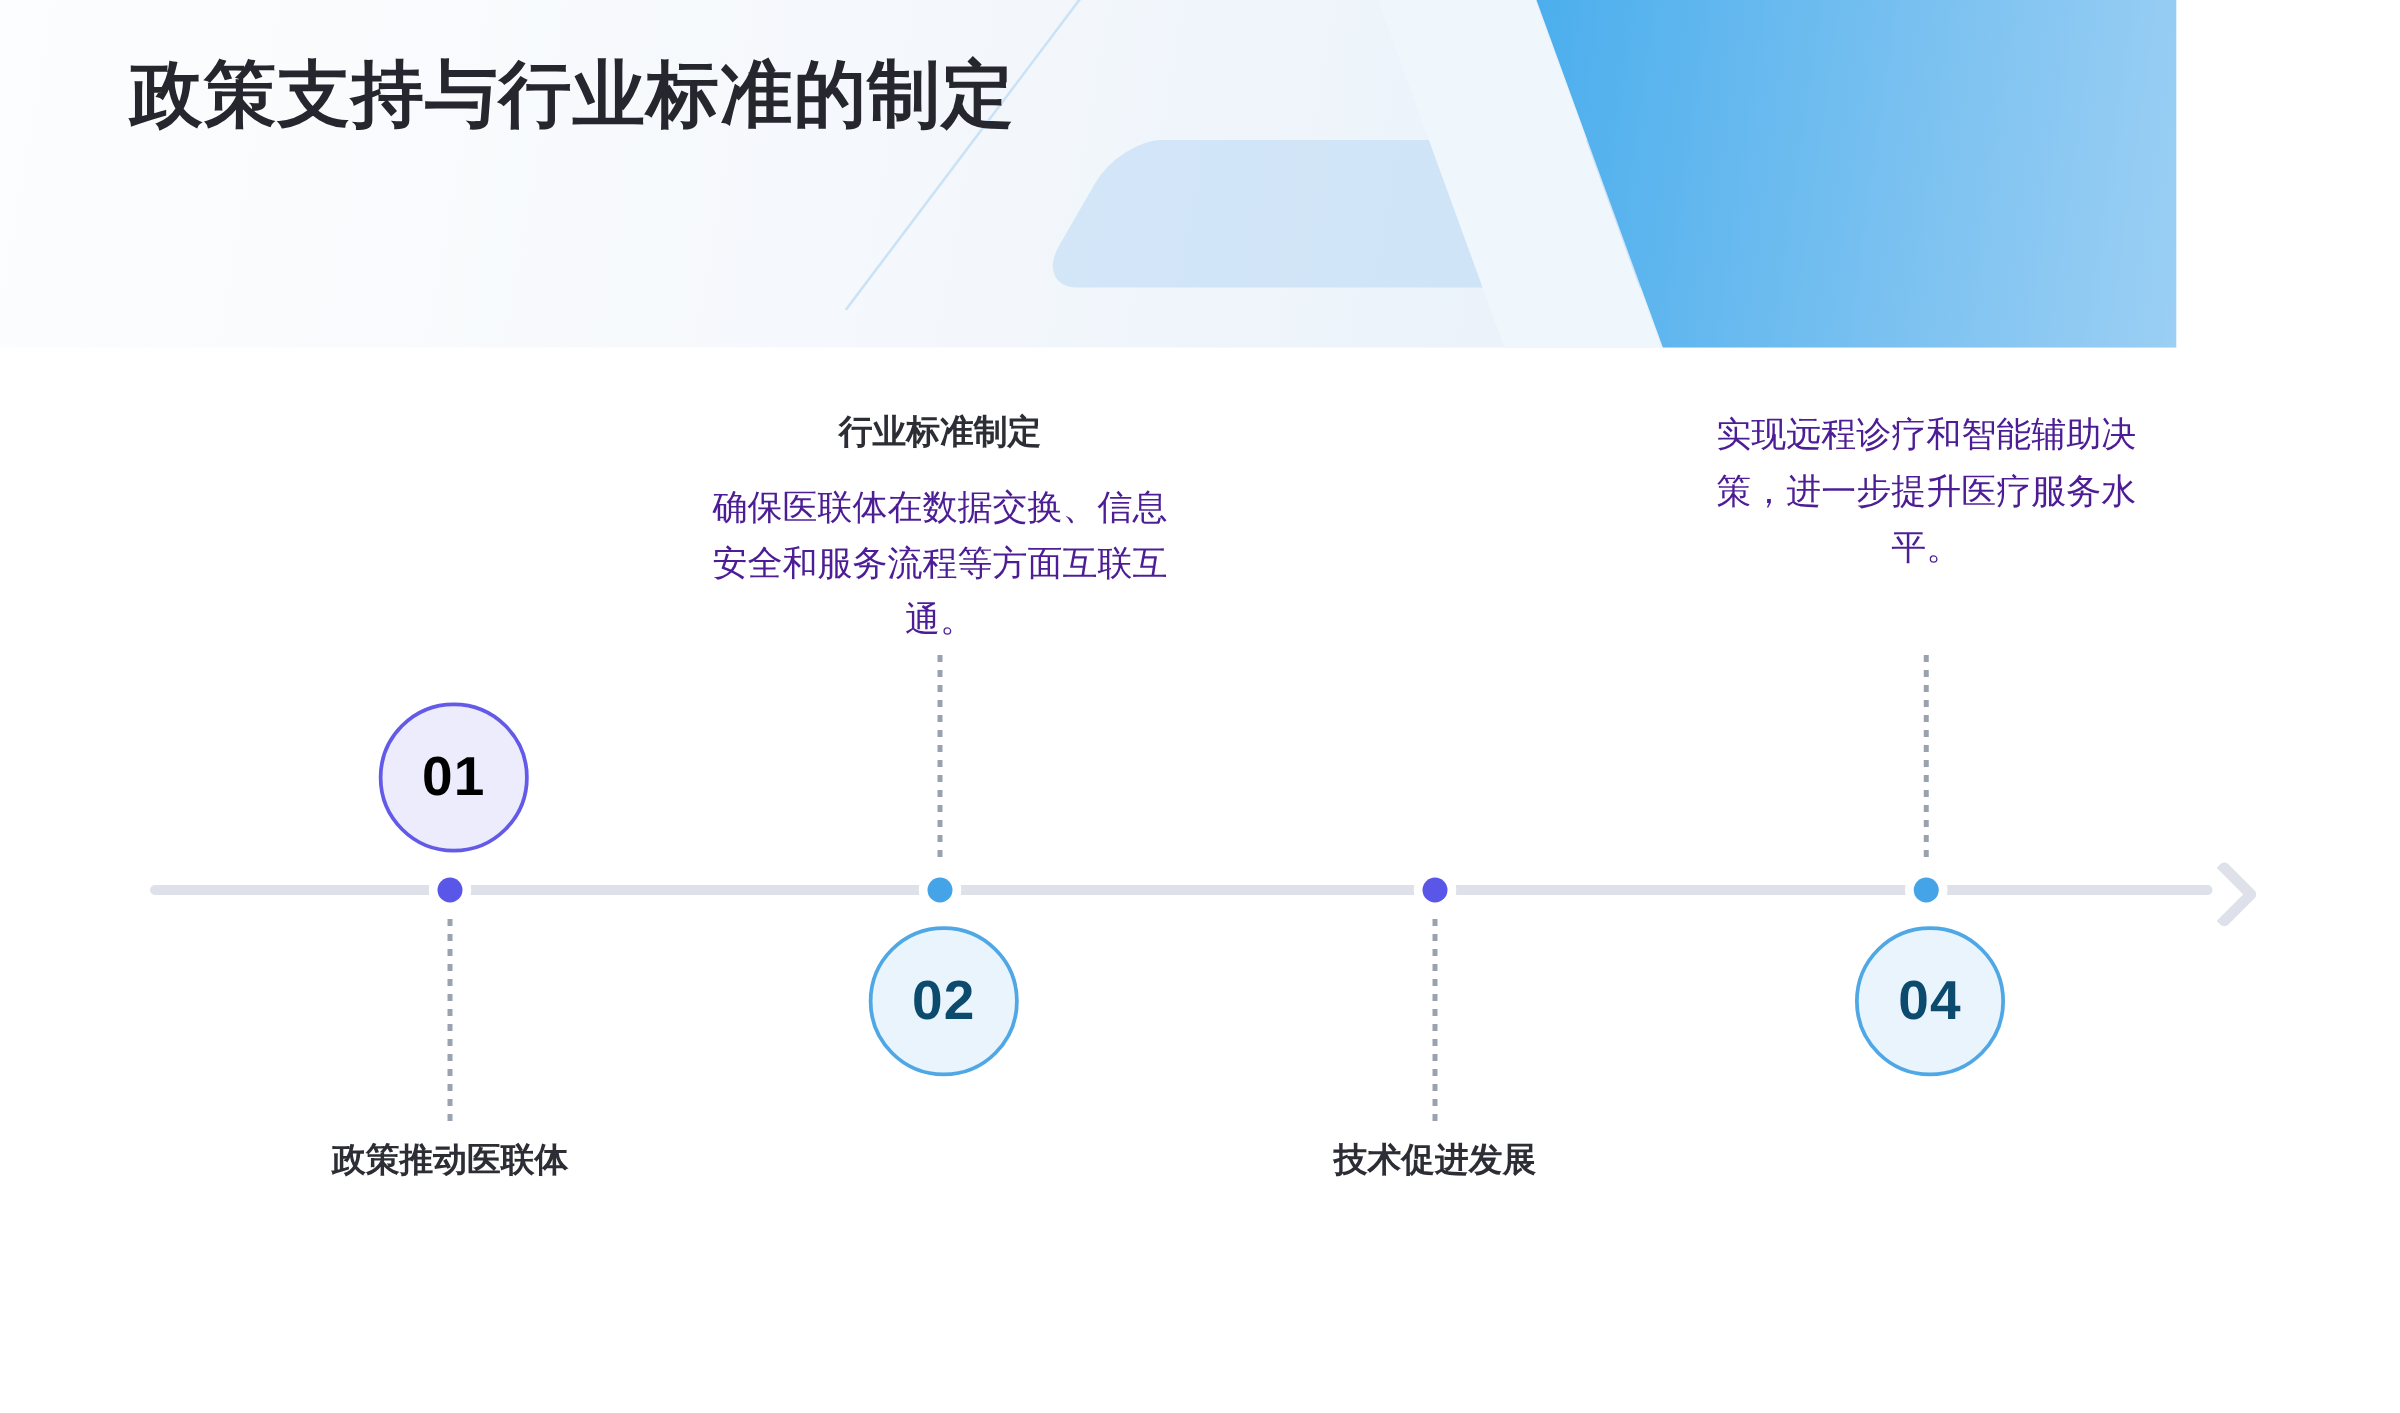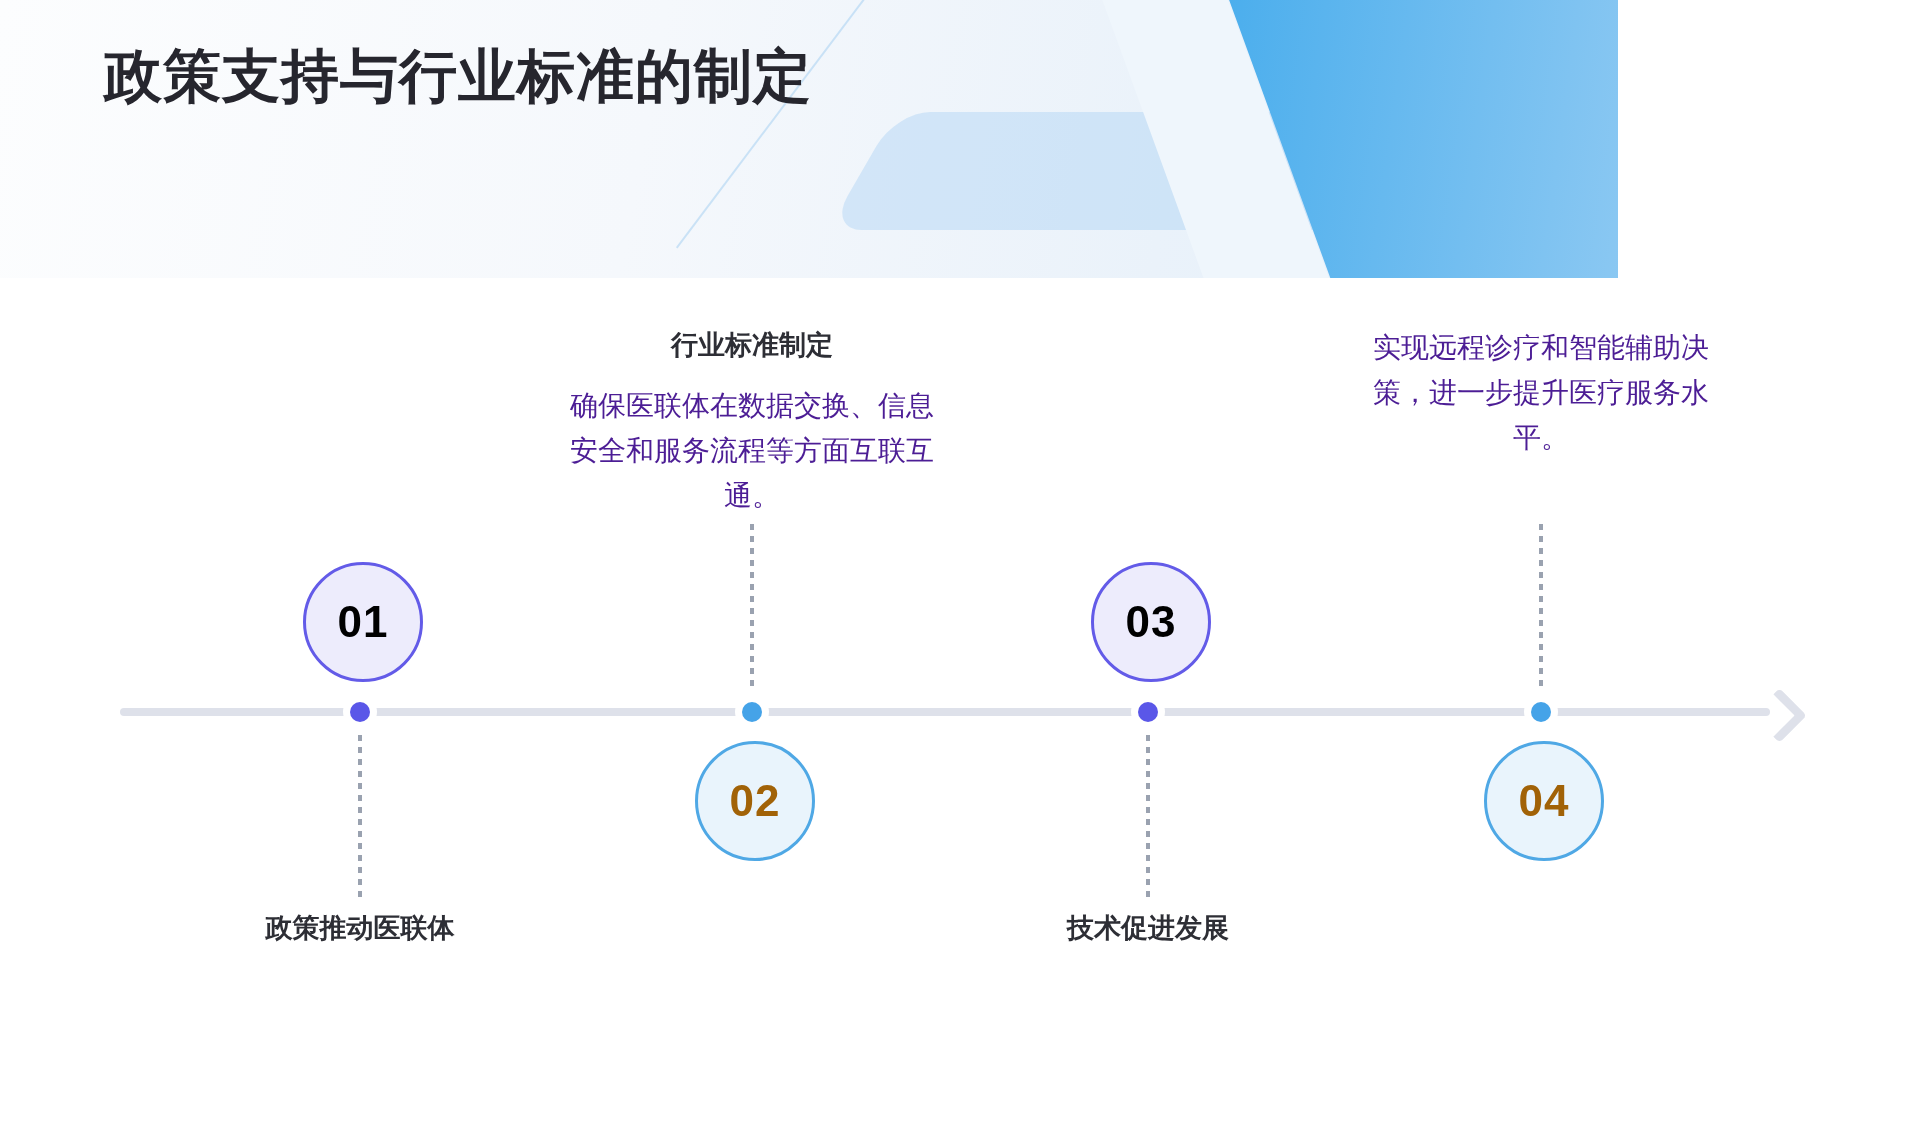--- a/index.html
+++ b/index.html
@@ -2,21 +2,21 @@
 <html><head>
 <meta charset="utf-8">
 <style>
   html,body{margin:0;padding:0;background:#fff;}
   .slide{
     position:relative;width:1920px;height:1130px;overflow:hidden;background:#ffffff;
     font-family:"Liberation Sans","DejaVu Sans",sans-serif;
   }
   
   .header{
-    position:absolute;left:0;top:0;width:1618px;height:278px;overflow:hidden;
+    position:absolute;left:0;top:0;width:1741px;height:278px;overflow:hidden;
     background:linear-gradient(100deg,#fcfdfe 0%,#f5f8fc 40%,#eaf2fa 72%,#e2eefa 100%);
   }
   .deco-arrow-main{
     position:absolute;left:1255px;top:-320px;width:920px;height:620px;
     border-radius:140px;transform:rotate(-20deg);
     background:linear-gradient(118deg,#41aaec 0%,#7fc3f1 38%,#aed7f6 68%,#cbe5fa 100%);
   }
   .deco-band{
     position:absolute;left:1168px;top:-170px;width:118px;height:680px;
     border-radius:58px;transform:rotate(-20deg);
@@ -55,21 +55,21 @@
     top:702px;box-shadow:0 0 0 7px #ffffff;
   }
   .dot.purple{background:#5a57e8;}
   .dot.blue{background:#45a3e8;}
   .num-circle{
     position:absolute;width:114px;height:114px;border-radius:50%;
     display:flex;align-items:center;justify-content:center;
     font-size:44px;font-weight:700;letter-spacing:1px;
   }
   .num-circle.purple{background:#edecfc;border:3px solid #635be8;color:#000000;}
-  .num-circle.blue{background:#e9f4fc;border:3px solid #4fa8e5;color:#a16207;}
+  .num-circle.blue{background:#e9f4fc;border:3px solid #4fa8e5;color:#0c4a6e;}
   .num-circle.above{top:562px;}
   .num-circle.below{top:741px;}
   .connector{
     position:absolute;width:4px;
     background:repeating-linear-gradient(to bottom,#9aa2b0 0 6px,transparent 6px 12px);
   }
   .connector.from-top{top:524px;height:166px;}
   .connector.from-bottom{top:735px;height:168px;}
   
   .text-block{position:absolute;text-align:center;}
@@ -113,23 +113,20 @@
   </div>
   <div class="dot blue" style="left:742px;"></div>
   <div class="connector from-top" style="left:750px;"></div>
   <div class="text-block top" style="left:552px;width:400px;">
     <h3>行业标准制定</h3>
     <p>确保医联体在数据交换、信息
 安全和服务流程等方面互联互
 通。</p>
   </div>
 
-  <div class="num-circle purple above" style="left:1091px;">
-    <span>03</span>
-  </div>
   <div class="dot purple" style="left:1138px;"></div>
   <div class="connector from-bottom" style="left:1146px;"></div>
   <div class="text-block bottom" style="left:948px;width:400px;">
     <h3>技术促进发展</h3>
   </div>
 
   <div class="num-circle blue below" style="left:1484px;">
     <span>04</span>
   </div>
   <div class="dot blue" style="left:1531px;"></div>

